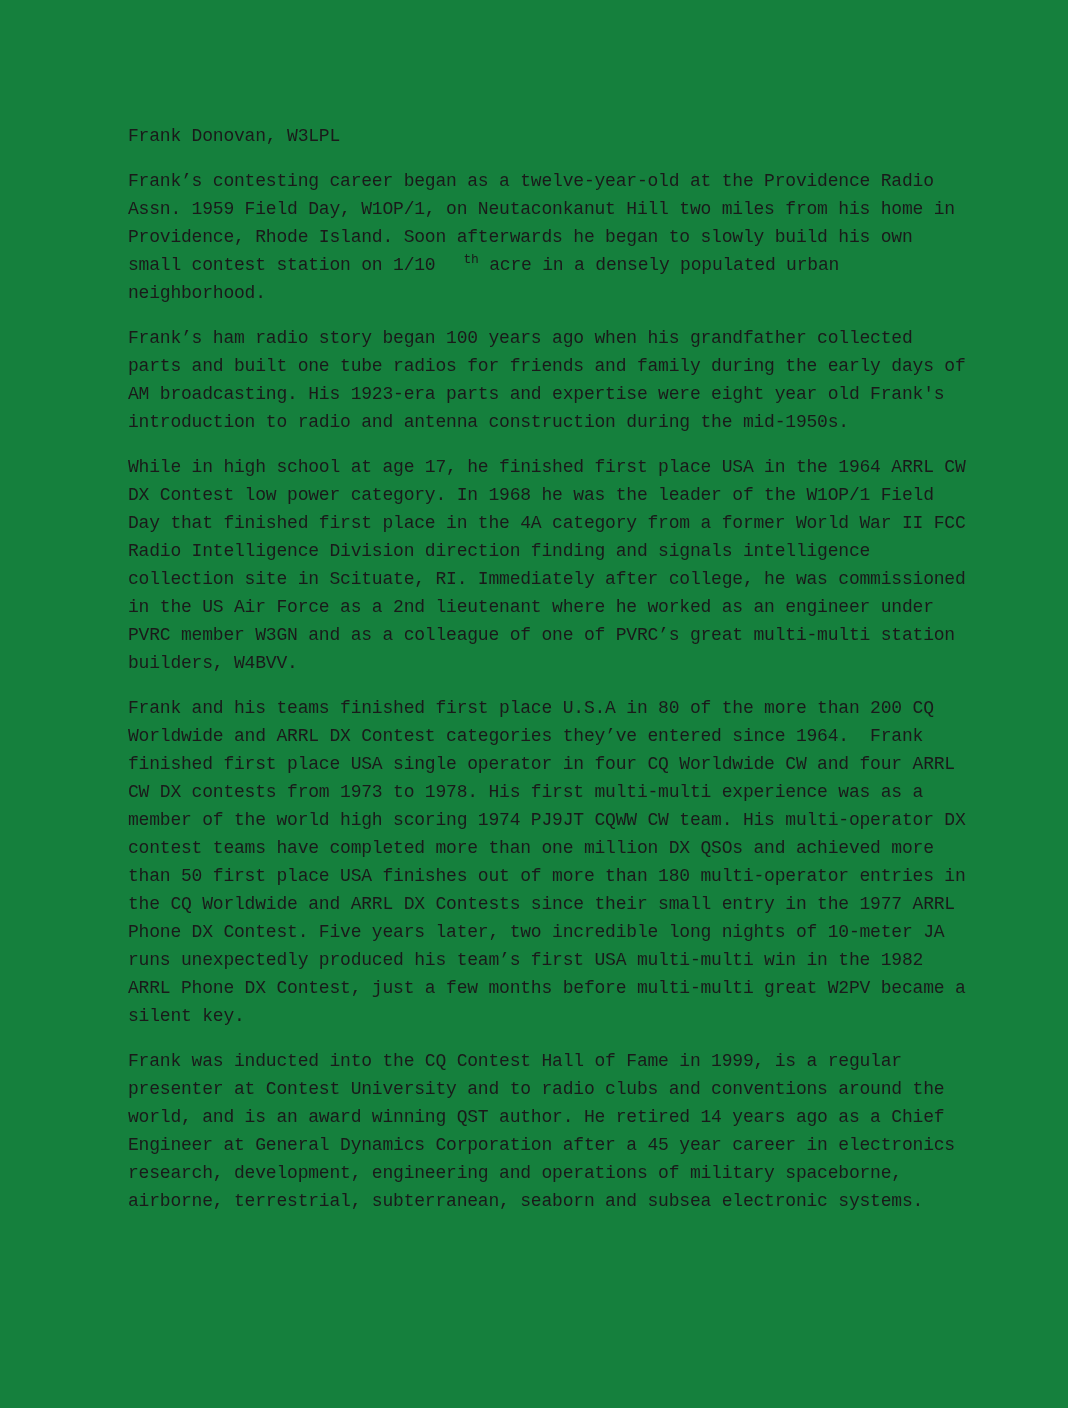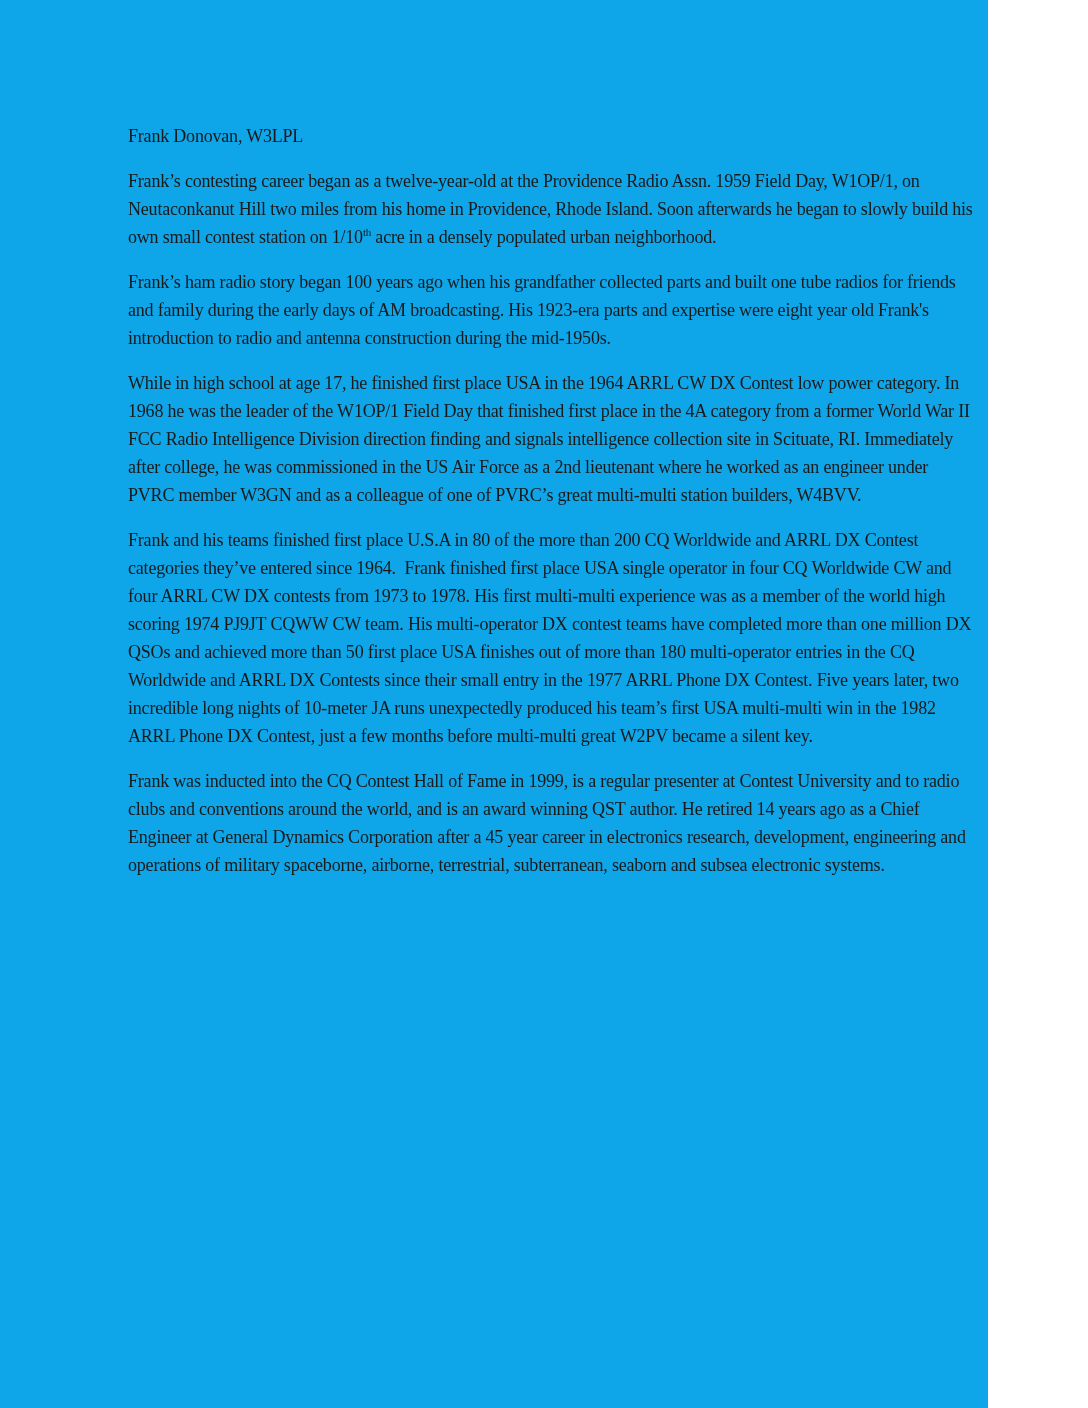--- a/index.html
+++ b/index.html
@@ -2,25 +2,25 @@
 <html><head>
 <meta charset="utf-8">
 <style>
   html, body {
     margin: 0;
     padding: 0;
     background: #ffffff;
   }
   .page {
     position: relative;
-    width: 988px;
+    width: 1068px;
     height: 1408px;
-    background: #0ea5e9;
+    background: #15803d;
     overflow: hidden;
-    font-family: Liberation Serif, serif;
+    font-family: Liberation Mono, monospace;
     color: #1a1a1a;
   }
   .content {
     position: absolute;
     left: 128px;
     top: 122px;
     width: 846px;
     font-size: 18px;
     line-height: 28px;
     letter-spacing: -0.2px;
@@ -30,23 +30,24 @@
     margin: 0 0 17px 0;
     font-weight: normal;
     font-size: 18px;
     line-height: 28px;
   }
   .para {
     margin: 0 0 17px 0;
     white-space: pre-wrap;
   }
   sup.frac-sup {
-    font-size: 11px;
+    font-size: 13px;
     line-height: 0;
     vertical-align: super;
+    margin-left: 28px;
   }
 </style>
 </head>
 <body>
 
 <div class="page">
   <div class="content">
 
     <p class="doc-title">Frank Donovan, W3LPL</p>
 

